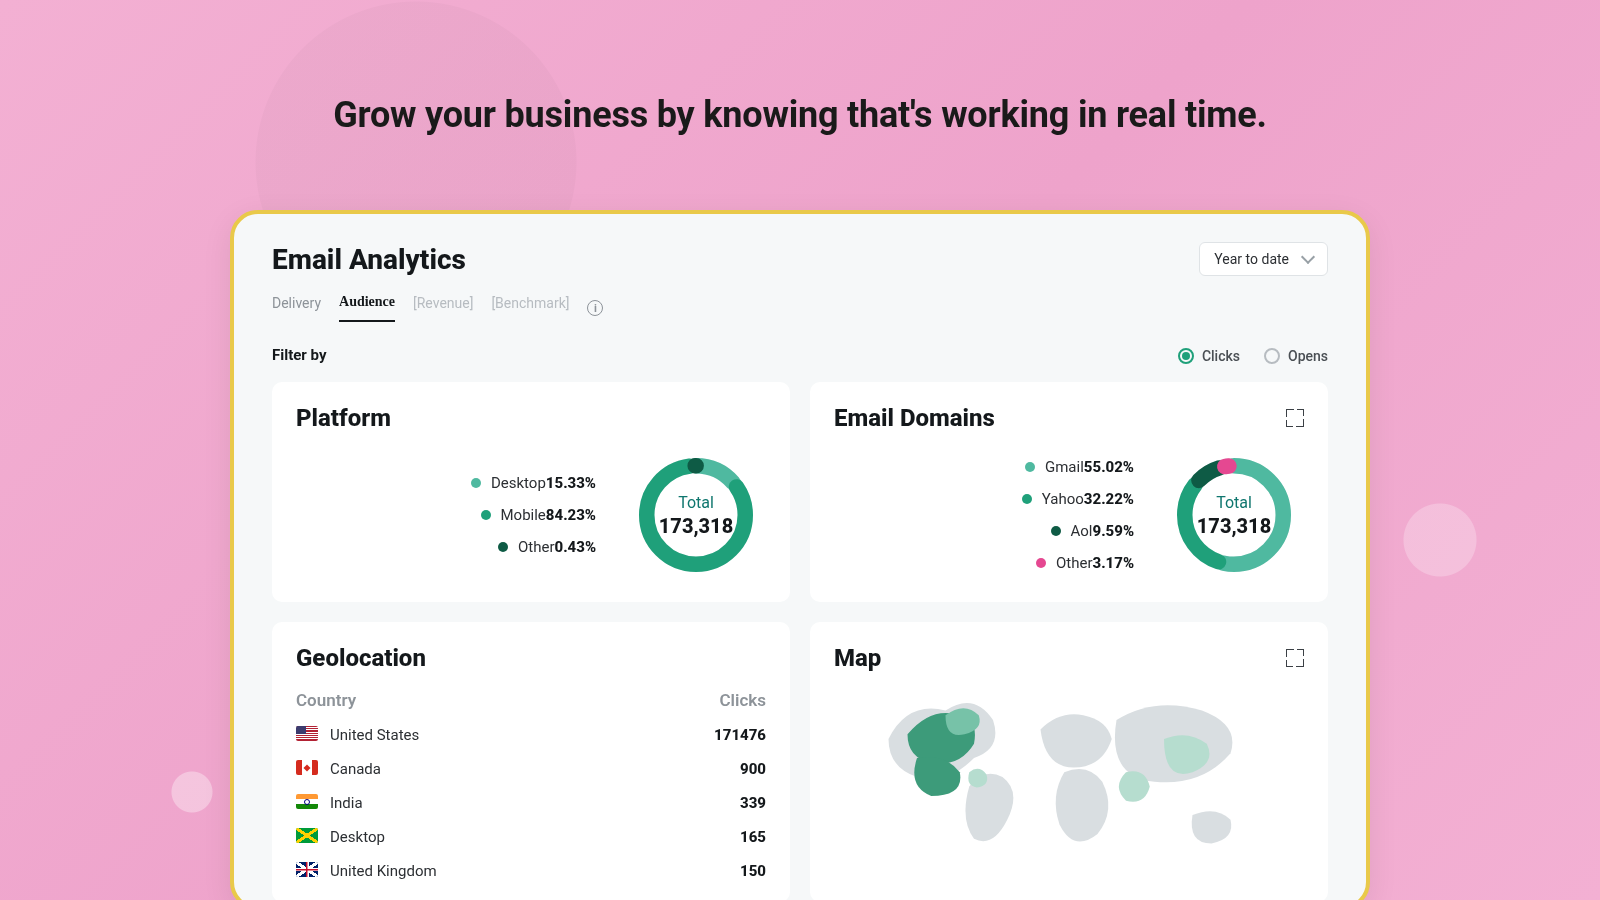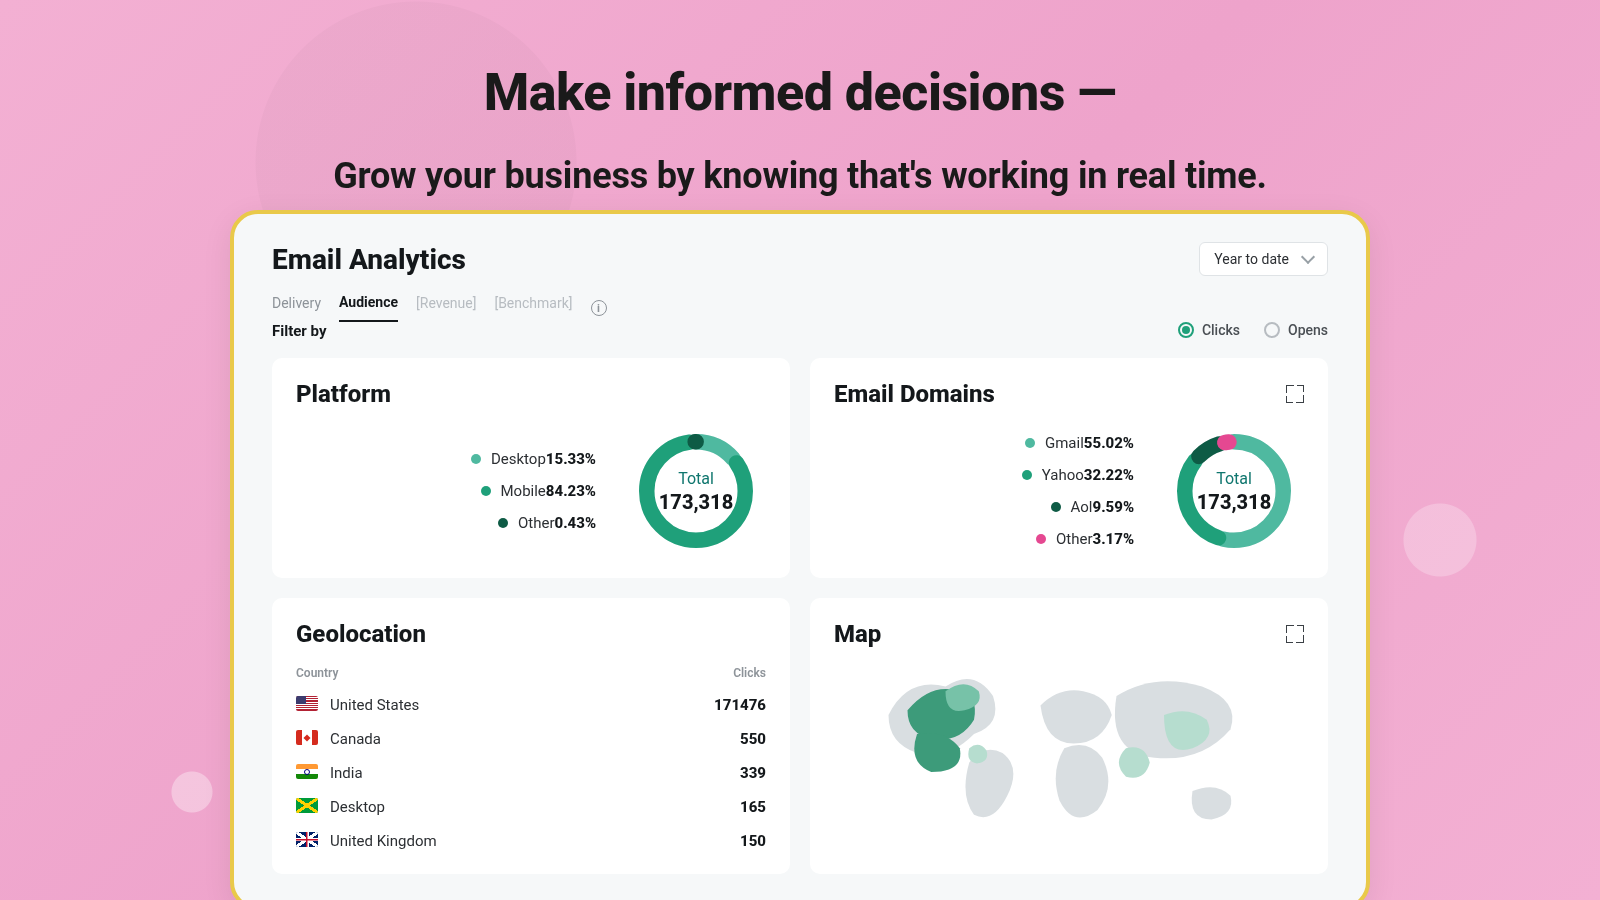--- a/index.html
+++ b/index.html
@@ -42,25 +42,25 @@
   .range-select {
     display: flex; align-items: center; gap: 14px;
     border: 1px solid #dfe3e6; border-radius: 6px;
     padding: 8px 14px; background: #fff;
     font-size: 14px; color: #2c2f33; cursor: pointer;
   }
   .chev { width: 10px; height: 10px; border-right: 2px solid #98a0a6; border-bottom: 2px solid #98a0a6; transform: rotate(45deg); margin-top:-4px; }
 
   .tabs { display: flex; gap: 18px; margin-top: 18px; font-size: 14px; color: #8d9399; align-items: center; }
   .tab { padding-bottom: 10px; cursor: pointer; }
-  .tab.active { color: #14181b; font-weight: 700; border-bottom: 2px solid #14181b; }
+  .tab.active { color: #14181b; font-weight: 700; border-bottom: 2px solid #14181b; font-family: Liberation Serif, serif; }
   .tab.dim { color: #b7bcc1; }
   .info-icon { width:16px; height:16px; border:1.5px solid #8d9399; border-radius:50%; display:inline-flex; align-items:center; justify-content:center; font-size:11px; color:#8d9399; font-weight:700; }
 
-  .filter-row { display:flex; justify-content: space-between; align-items: flex-start; font-size: 15px; color:#14181b; font-weight:700; }
+  .filter-row { display:flex; justify-content: space-between; align-items: flex-end; margin-top: 24px; font-size: 15px; color:#14181b; font-weight:700; }
   .radios { display:flex; gap: 24px; align-items:center; font-size: 14px; font-weight:500; color:#4a4f54;}
   .radio { display:flex; gap:8px; align-items:center; cursor:pointer; }
   .r-outer { width:16px; height:16px; border-radius:50%; border:2px solid #b7bcc1; display:flex; align-items:center; justify-content:center; }
   .radio.sel .r-outer { border-color:#1fa07a; }
   .radio.sel .r-inner { width:8px; height:8px; border-radius:50%; background:#1fa07a; }
 
   .cards { display:flex; gap: 20px; margin-top: 18px; }
   .card { background:#fff; border-radius:10px; padding: 22px 24px; flex:1; }
   .card-head { display:flex; justify-content:space-between; align-items:center; }
   .card-title { font-size:24px; font-weight:800; color:#14181b; }
@@ -82,21 +82,21 @@
   .donut-wrap { width:140px; display:flex; flex-direction:column; align-items:center; }
   .donut { position:relative; width:130px; height:130px; }
   .donut svg { width:130px; height:130px; transform: rotate(-90deg); }
   .donut-center { position:absolute; inset:0; display:flex; flex-direction:column; align-items:center; justify-content:center; }
   .donut-center .lbl { font-size:16px; color:#0f766e; }
   .donut-center .val { font-size:20px; font-weight:800; color:#14181b; margin-top:2px; }
 
   .cards2 { display:flex; gap: 20px; margin-top: 20px; }
   .card2 { background:#fff; border-radius:10px; padding: 22px 24px; flex:1; }
 
-  .geo-head { display:flex; justify-content:space-between; color:#8d9399; font-size:12px; font-weight:600; margin-top: 18px; }
+  .geo-head { display:flex; justify-content:space-between; color:#8d9399; font-size:17px; font-weight:600; margin-top: 18px; }
   .geo-row  { display:flex; justify-content:space-between; align-items:center; margin-top: 16px; font-size:15px; }
   .geo-left { display:flex; gap:12px; color:#2c2f33; }
   .flag { width:22px; height:15px; border-radius:2px; display:inline-block; position:relative; overflow:hidden; }
   .flag-us { background: linear-gradient(#b22234 0 7.5%, #fff 7.5% 15%, #b22234 15% 22.5%, #fff 22.5% 30%, #b22234 30% 37.5%, #fff 37.5% 45%, #b22234 45% 52.5%, #fff 52.5% 60%, #b22234 60% 67.5%, #fff 67.5% 75%, #b22234 75% 82.5%, #fff 82.5% 90%, #b22234 90% 100%); }
   .flag-us::before { content:""; position:absolute; top:0; left:0; width:10px; height:8px; background:#3c3b6e; }
   .flag-ca { background:#fff; border-left:6px solid #d52b1e; border-right:6px solid #d52b1e; }
   .flag-ca::before { content:""; position:absolute; left:50%; top:50%; width:5px; height:5px; background:#d52b1e; transform:translate(-50%,-50%) rotate(45deg); }
   .flag-in { background: linear-gradient(#ff9933 0 33%, #fff 33% 66%, #138808 66% 100%); }
   .flag-in::before { content:""; position:absolute; left:50%; top:50%; width:4px; height:4px; border:1px solid #000080; border-radius:50%; transform:translate(-50%,-50%); }
   .flag-jm { background:#009b3a; }
@@ -123,21 +123,20 @@
   .hi { fill:#3d9b7a; }
   .mid { fill:#77c2a8; }
   .lo { fill:#b6ddcf; }
 </style>
 </head>
 <body>
 
 <div class="bg-decor"></div>
 
 <div class="hero">
-  <h1>Make informed decisions —</h1>
   <p>Grow your business by knowing that's working in real time.</p>
 </div>
 
 <div class="app-frame">
   <div class="app-inner">
 
     <div class="app-head">
       <div class="app-title">Email Analytics</div>
       <div class="range-select">
         <span>Year to date</span>
@@ -290,21 +289,21 @@
                 <span class="flag flag-us"></span>
                 <span>United States</span>
               </span>
               <span class="geo-val">171476</span>
             </div>
             <div class="geo-row">
               <span class="geo-left">
                 <span class="flag flag-ca"></span>
                 <span>Canada</span>
               </span>
-              <span class="geo-val">550</span>
+              <span class="geo-val">900</span>
             </div>
             <div class="geo-row">
               <span class="geo-left">
                 <span class="flag flag-in"></span>
                 <span>India</span>
               </span>
               <span class="geo-val">339</span>
             </div>
             <div class="geo-row">
               <span class="geo-left">

